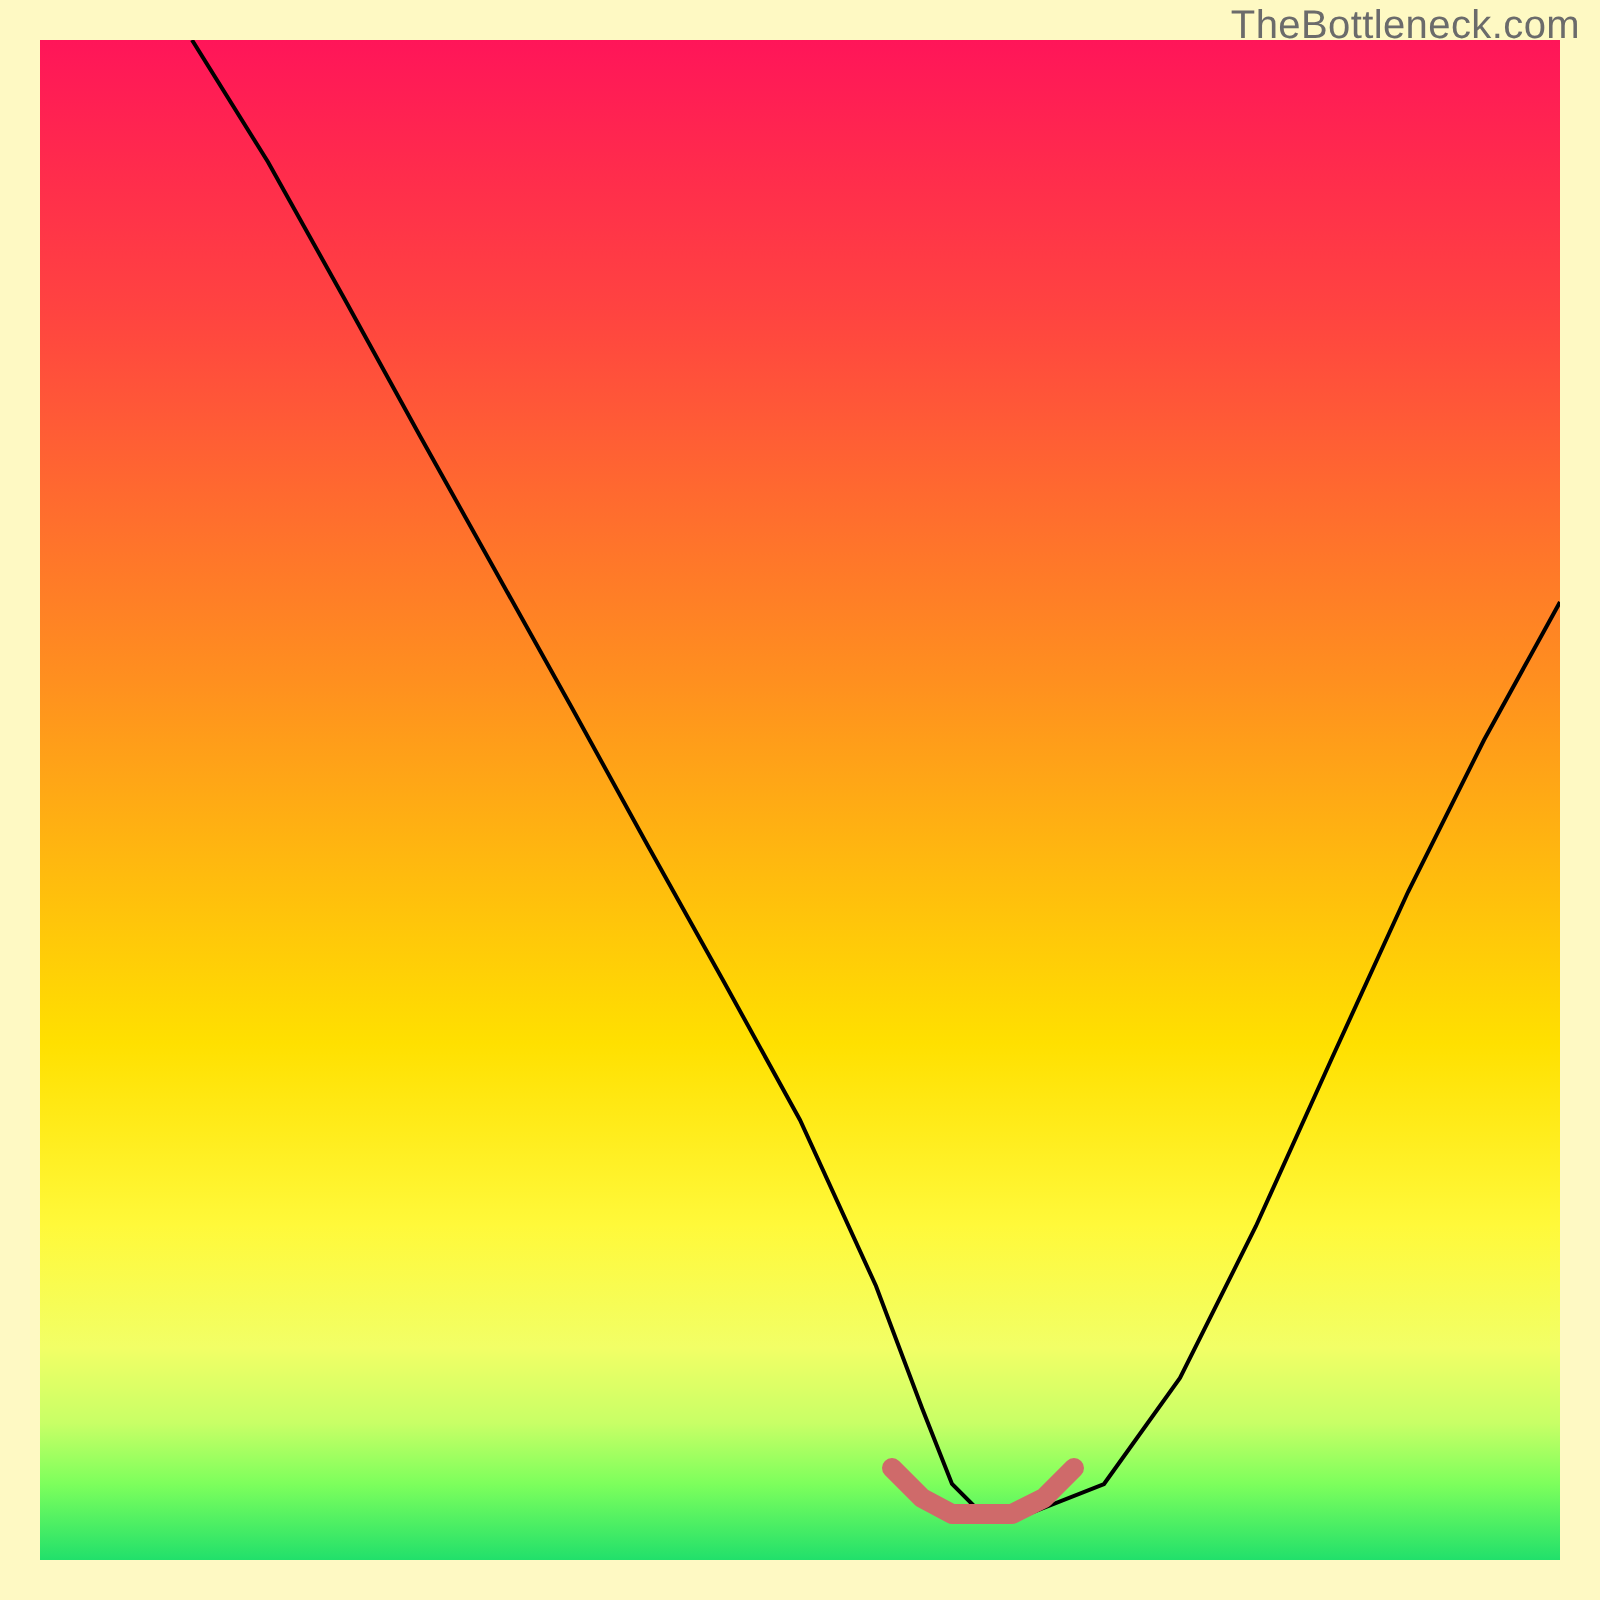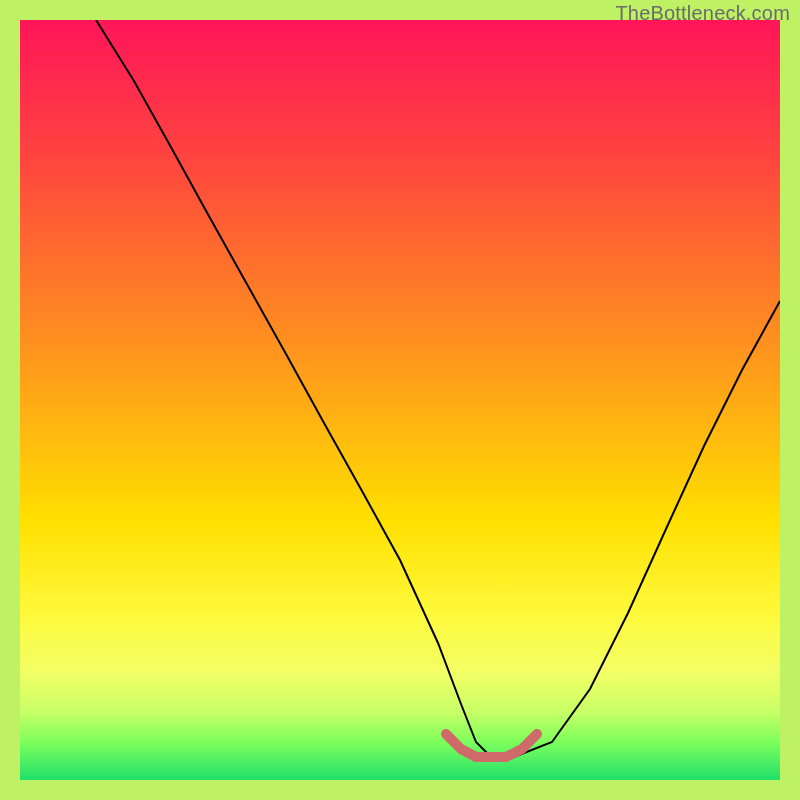--- a/index.html
+++ b/index.html
@@ -10,21 +10,21 @@
     background: #000;
     overflow: hidden;
     font-family: Arial, Helvetica, sans-serif;
   }
   .frame {
     position: absolute;
     left: 0;
     top: 0;
     width: 800px;
     height: 800px;
-    background: #bef264;
+    background: #fef9c3;
   }
   .plot {
     position: absolute;
     left: 20px;
     top: 20px;
     width: 760px;
     height: 760px;
     
     background: linear-gradient(
       to bottom,

